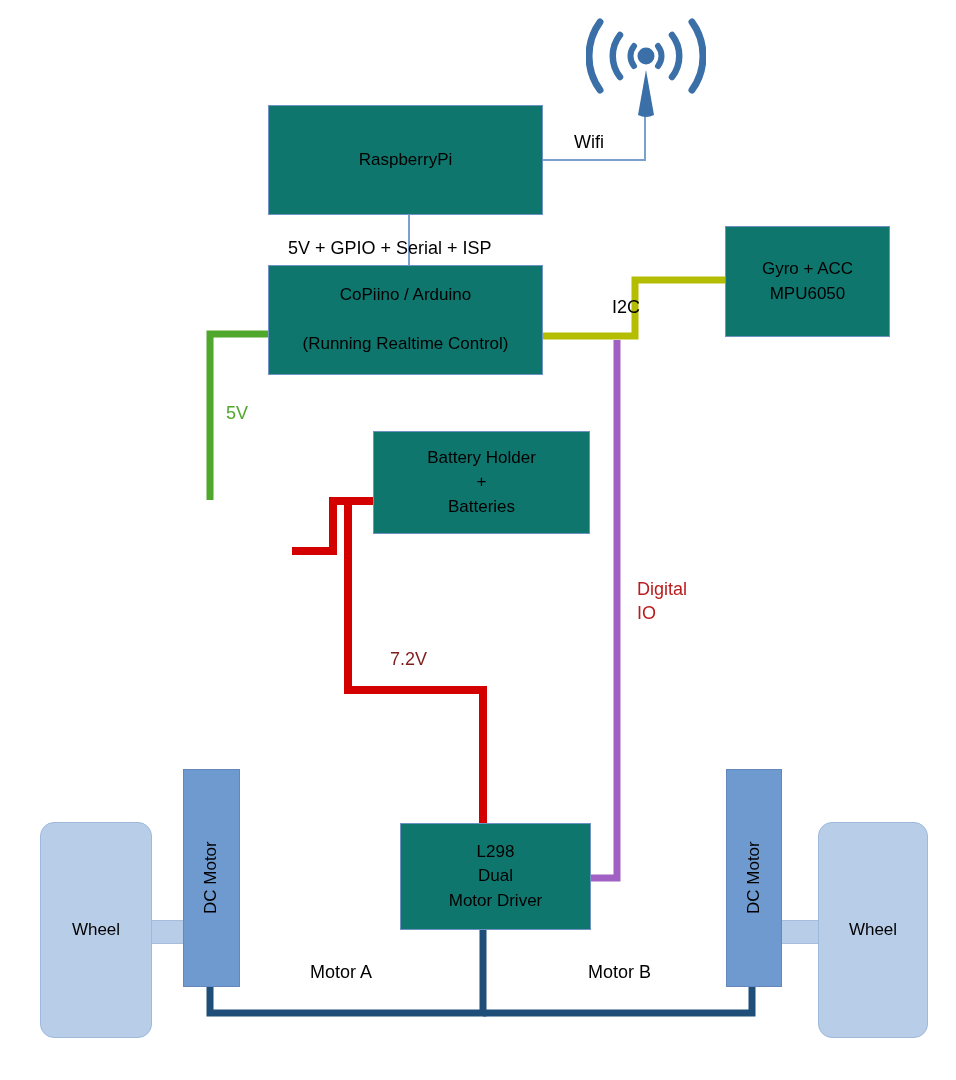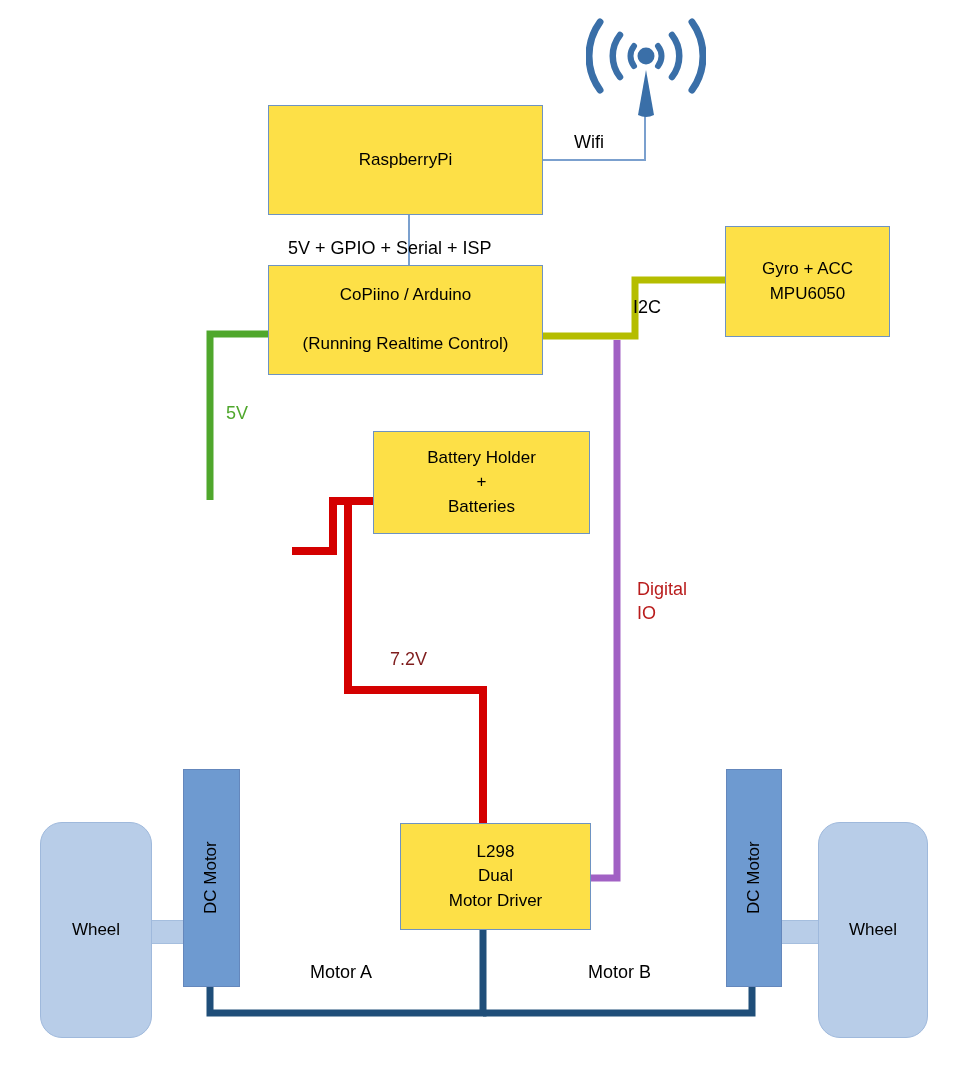--- a/index.html
+++ b/index.html
@@ -32,33 +32,33 @@
     align-items: center;
     justify-content: center;
     text-align: center;
     color: #000000;
     font-size: 17px;
     line-height: 1.45;
     white-space: pre-line;
     z-index: 3;
   }
   .node-box {
-    background: #fde047;
+    background: #0f766e;
     border: 1px solid #6E93C2;
   }
   .node-motor {
     background: #6E9AD0;
     border: 1px solid #6487BC;
     writing-mode: vertical-rl;
     transform: rotate(180deg);
   }
   .node-wheel {
     background: #B8CDE8;
     border: 1px solid #9FB9DC;
-    border-radius: 22px;
+    border-radius: 14px;
   }
   .shaft {
     position: absolute;
     background: #B8CDE8;
     border: 1px solid #A5BEDE;
     box-sizing: border-box;
     z-index: 2;
   }
   .wire-label {
     position: absolute;
@@ -144,21 +144,21 @@
   <div class="node node-motor" style="left:183px; top:769px; width:57px; height:218px;">DC Motor</div>
 
   <div class="node node-motor" style="left:726px; top:769px; width:56px; height:218px;">DC Motor</div>
 
   <div class="node node-wheel" style="left:818px; top:822px; width:110px; height:216px;">Wheel</div>
 
   <div class="wire-label" style="left:574px; top:131px;">Wifi</div>
 
   <div class="wire-label" style="left:288px; top:237px;">5V + GPIO + Serial + ISP</div>
 
-  <div class="wire-label" style="left:633px; top:296px;">I2C</div>
+  <div class="wire-label" style="left:612px; top:296px;">I2C</div>
 
   <div class="wire-label lbl-green" style="left:226px; top:402px;">5V</div>
 
   <div class="wire-label lbl-purple" style="left:637px; top:578px;">Digital
 IO</div>
 
   <div class="wire-label lbl-red" style="left:390px; top:648px;">7.2V</div>
 
   <div class="wire-label" style="left:310px; top:961px;">Motor A</div>
 

